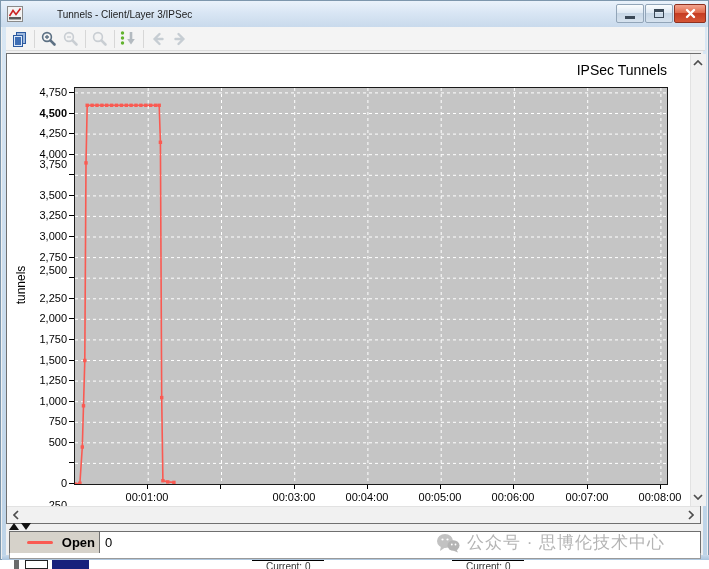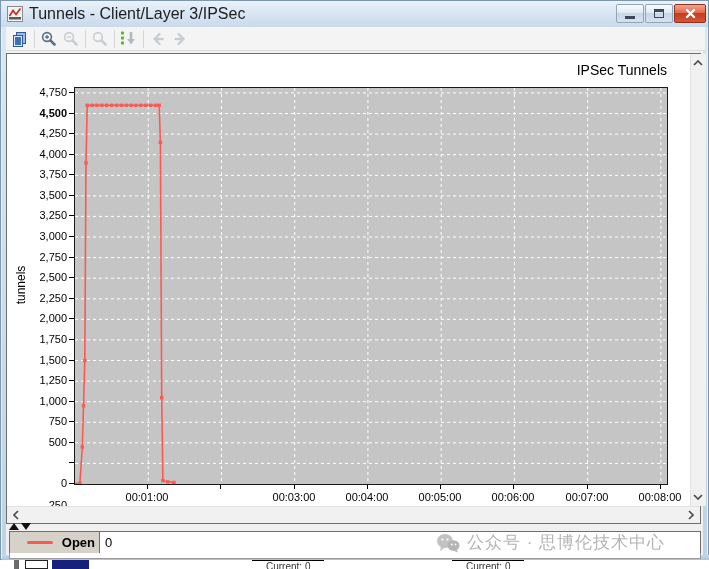--- a/index.html
+++ b/index.html
@@ -6,21 +6,21 @@
   html,body { width:709px; height:569px; }
   body { font-family:"Liberation Sans", sans-serif; background:#ffffff; position:relative; overflow:hidden; }
 
   
   .win { position:absolute; left:0; top:0; width:709px; height:560px;
          border:1px solid #7d97ad; background:#f0f0f0; }
   .titlebar { position:absolute; left:0; top:0; width:707px; height:26px;
               background:linear-gradient(180deg,#eaf2fb 0%,#d9e6f4 45%,#c9daec 100%);
               display:flex; align-items:center; padding-left:6px; }
   .app-icon { width:16px; height:16px; margin-right:6px; }
-  .title-text { font-size:16px; color:#1c1c1c; }
+  .title-text { font-size:10px; color:#1c1c1c;margin-left:28px; }
   .winbtns { position:absolute; right:2px; top:3px; display:flex; gap:1px; }
   .wbtn { width:28px; height:19px; border:1px solid #92a5b8; border-radius:2px;
           background:linear-gradient(180deg,#fbfdfe 0%,#dfe9f3 45%,#c8d7e6 50%,#d6e2ee 100%);
           display:flex; align-items:center; justify-content:center; }
   .wbtn.close { background:linear-gradient(180deg,#f3a48f 0%,#e06a4c 45%,#c63c22 50%,#d55535 100%);
                 border-color:#8e3120; width:32px; }
   .glyph-min { width:10px; height:3px; background:#3a4856; margin-top:8px; }
   .glyph-max { width:10px; height:9px; border:1px solid #3a4856; border-top:3px solid #3a4856; background:transparent; }
 
   
@@ -242,31 +242,31 @@
           <div class="ytick-label" style="top: 320px;">1,250</div>
           <div class="ytick-mark" style="top: 326px;"></div>
           <div class="ytick-label" style="top: 300px;">1,500</div>
           <div class="ytick-mark" style="top: 306px;"></div>
           <div class="ytick-label" style="top: 279px;">1,750</div>
           <div class="ytick-mark" style="top: 285px;"></div>
           <div class="ytick-label" style="top: 258px;">2,000</div>
           <div class="ytick-mark" style="top: 264px;"></div>
           <div class="ytick-label" style="top: 238px;">2,250</div>
           <div class="ytick-mark" style="top: 244px;"></div>
-          <div class="ytick-label" style="top: 217px;">2,500</div>
+          <div class="ytick-label" style="top: 210px;">2,500</div>
           <div class="ytick-mark" style="top: 223px;"></div>
           <div class="ytick-label" style="top: 197px;">2,750</div>
           <div class="ytick-mark" style="top: 203px;"></div>
           <div class="ytick-label" style="top: 176px;">3,000</div>
           <div class="ytick-mark" style="top: 182px;"></div>
           <div class="ytick-label" style="top: 155px;">3,250</div>
           <div class="ytick-mark" style="top: 161px;"></div>
           <div class="ytick-label" style="top: 135px;">3,500</div>
           <div class="ytick-mark" style="top: 141px;"></div>
-          <div class="ytick-label" style="top: 114px;">3,750</div>
+          <div class="ytick-label" style="top: 104px;">3,750</div>
           <div class="ytick-mark" style="top: 120px;"></div>
           <div class="ytick-label" style="top: 94px;">4,000</div>
           <div class="ytick-mark" style="top: 100px;"></div>
           <div class="ytick-label" style="top: 73px;">4,250</div>
           <div class="ytick-mark" style="top: 79px;"></div>
           <div class="ytick-label" style="top: 53px; font-weight: bold;">4,500</div>
           <div class="ytick-mark" style="top: 59px;"></div>
           <div class="ytick-label" style="top: 32px;">4,750</div>
           <div class="ytick-mark" style="top: 38px;"></div>
           <div class="xtick-label" style="left: 106px;">00:01:00</div>

